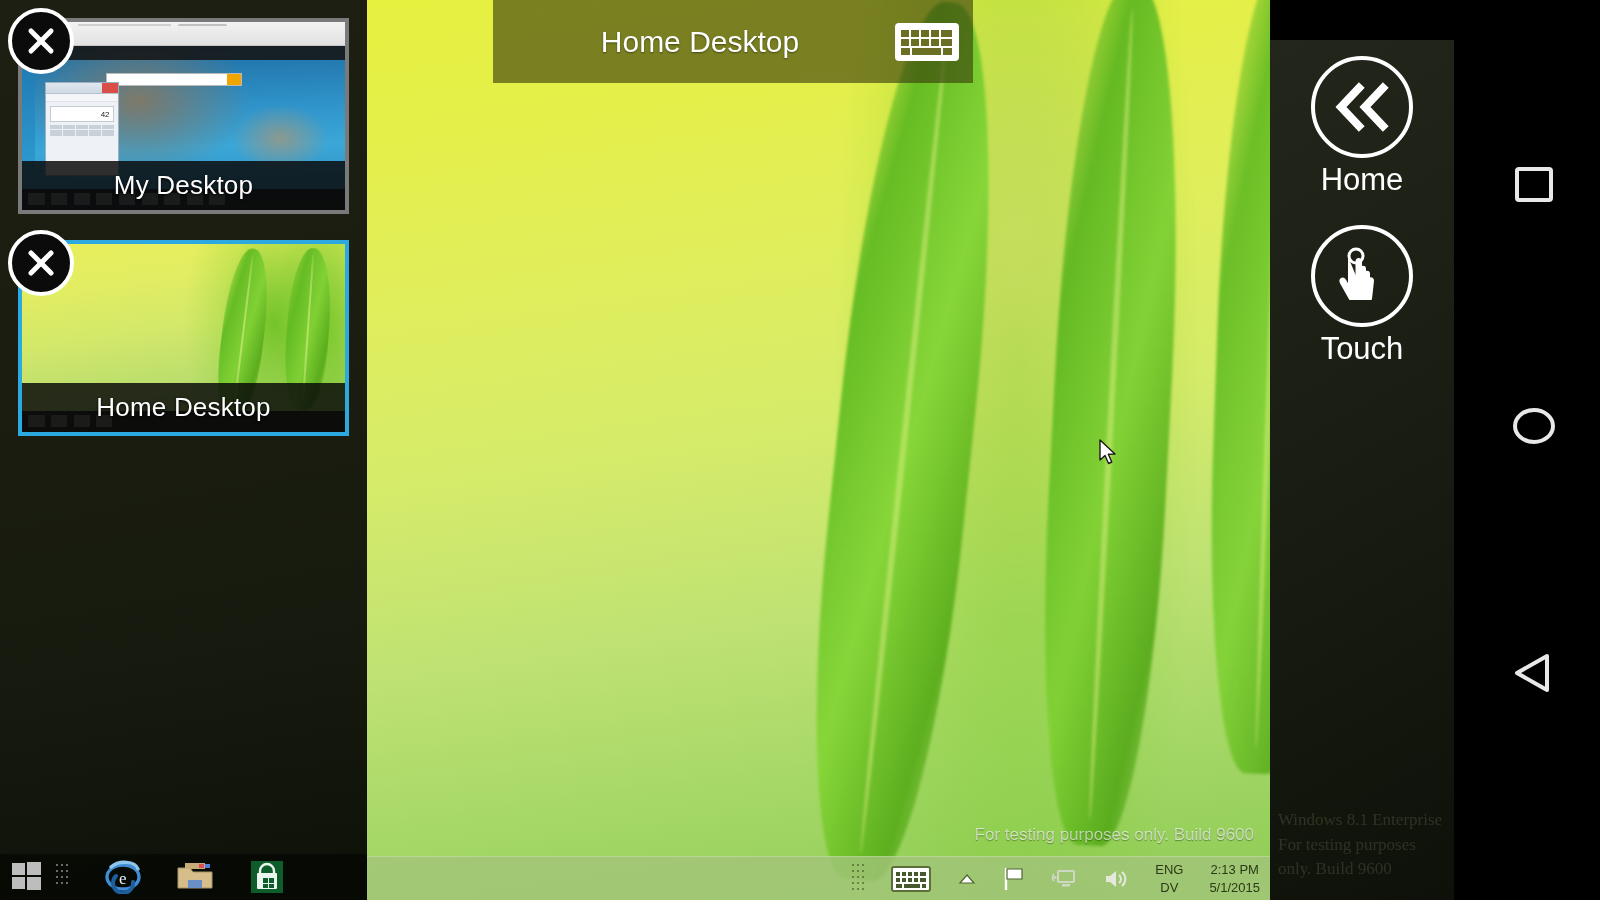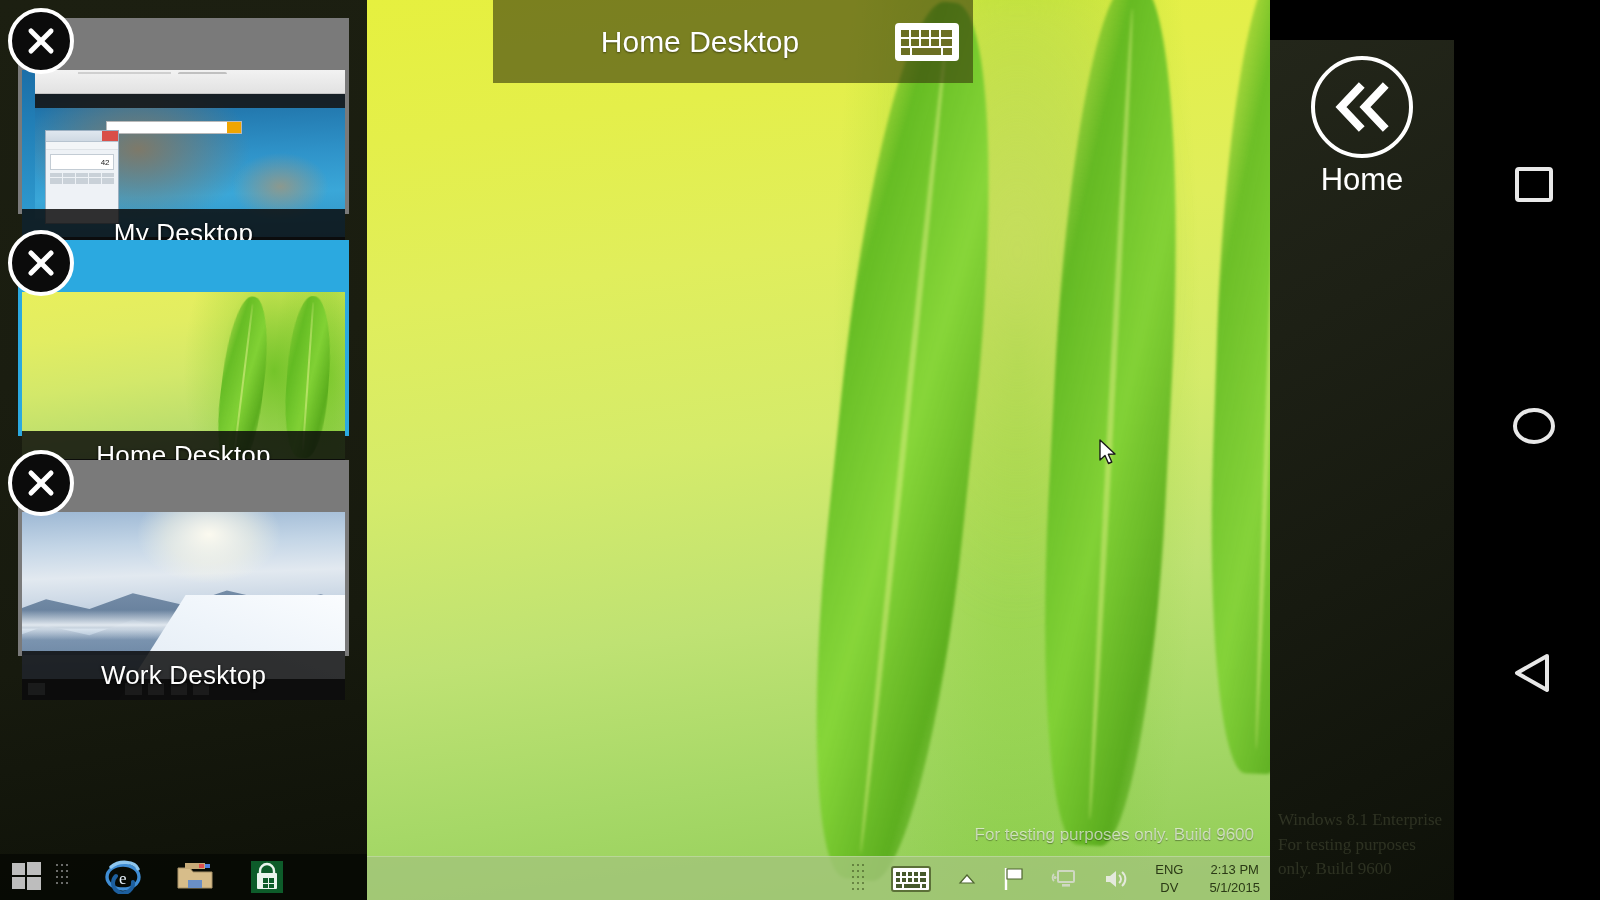--- a/index.html
+++ b/index.html
@@ -24,21 +24,21 @@
     width: 331px; height: 196px;
     padding: 4px;
     background: #7a7a7a;
   }
   .thumb-card.active {
     background: #2ba9e0;
     padding: 4px;
   }
   .thumb-inner {
     position: relative; width: 100%; height: 100%;
-    overflow: hidden; background: #701a75; margin-top: 48px;
+    overflow: hidden; background: #701a75;
   }
   .thumb-wall { position: absolute; inset: 0; }
 
   
   .wall-bing {
     background:
       radial-gradient(ellipse 60% 70% at 36% 42%, rgba(130,120,100,0.95) 0%, rgba(110,100,85,0.0) 58%),
       radial-gradient(ellipse 25% 30% at 80% 62%, rgba(160,150,125,0.8) 0%, rgba(160,150,125,0) 60%),
       linear-gradient(178deg, #1b4f7a 0%, #2277ad 22%, #2f93c9 46%, #3aa7d8 66%, #2d86b8 100%);
   }
@@ -406,45 +406,20 @@
         <div class="thumb-label">Home Desktop</div>
       </div>
       <div class="close-badge">
         <svg width="34" height="34" viewBox="0 0 34 34" aria-hidden="true">
           <line x1="7" y1="7" x2="27" y2="27" stroke="#fff" stroke-width="5" stroke-linecap="round"></line>
           <line x1="27" y1="7" x2="7" y2="27" stroke="#fff" stroke-width="5" stroke-linecap="round"></line>
         </svg>
       </div>
     </div>
 
-    <div class="thumb-card" style="top:460px;">
-      <div class="thumb-inner">
-        <div class="thumb-wall wall-alps">
-          <div class="alps-sun"></div>
-          <div class="alps-ridge r1"></div>
-          <div class="alps-ridge r2"></div>
-          <div class="alps-haze"></div>
-          <div class="alps-snow"></div>
-          <div class="thumb-taskbar">
-            <i style="left:2%"></i>
-              <i style="left:32%"></i>
-              <i style="left:39%"></i>
-            <i style="left:46%"></i>
-              <i style="left:53%"></i>
-          </div>
-        </div>
-        <div class="thumb-label">Work Desktop</div>
-      </div>
-      <div class="close-badge">
-        <svg width="34" height="34" viewBox="0 0 34 34" aria-hidden="true">
-          <line x1="7" y1="7" x2="27" y2="27" stroke="#fff" stroke-width="5" stroke-linecap="round"></line>
-          <line x1="27" y1="7" x2="7" y2="27" stroke="#fff" stroke-width="5" stroke-linecap="round"></line>
-        </svg>
-      </div>
-    </div>
 
 
     <div id="panel-taskbar">
       <div class="tb-icon">
         <svg width="30" height="30" viewBox="0 0 30 30" style="position:absolute;left:12px;top:8px">
           <rect x="0" y="1" width="13" height="12" fill="#bdbdbd"></rect>
           <rect x="15" y="0" width="14" height="13" fill="#bdbdbd"></rect>
           <rect x="0" y="15" width="13" height="12" fill="#bdbdbd"></rect>
           <rect x="15" y="15" width="14" height="13" fill="#bdbdbd"></rect>
         </svg>
@@ -623,20 +598,31 @@
     <div class="ctrl-btn" id="ctrl-home">
       <div class="circ">
         <svg width="58" height="50" viewBox="0 0 58 50" aria-hidden="true">
           <path d="M26 6 L8 25 L26 44" fill="none" stroke="#fff" stroke-width="8" stroke-linecap="square" stroke-linejoin="miter"></path>
           <path d="M50 6 L32 25 L50 44" fill="none" stroke="#fff" stroke-width="8" stroke-linecap="square" stroke-linejoin="miter"></path>
         </svg>
       </div>
       <div class="caption">Home</div>
     </div>
 
+    <div class="ctrl-btn" id="ctrl-touch">
+      <div class="circ">
+        <svg width="54" height="58" viewBox="0 0 54 58" aria-hidden="true">
+          <circle cx="21" cy="9" r="7" fill="none" stroke="#fff" stroke-width="3"></circle>
+          <path d="M14 12 V40 L10 33 C8 30 4 32 6 36 L15 52 H36 L38 34
+                   C38 31 34 30 34 33 L34 27 C34 24 30 24 30 27 L30 22
+                   C30 19 26 19 26 22 L26 15 C26 11 21.5 11 21.5 15 L21.5 30" fill="#ffffff" stroke="#ffffff" stroke-width="2" stroke-linejoin="round"></path>
+        </svg>
+      </div>
+      <div class="caption">Touch</div>
+    </div>
 
     <div id="sidebar-watermark">
       <div>Windows 8.1 Enterprise</div>
       <div>For testing purposes only. Build 9600</div>
     </div>
   </div>
 
   <div id="android-navbar">
     <div class="nav-btn" id="nav-recents">
       <span>

